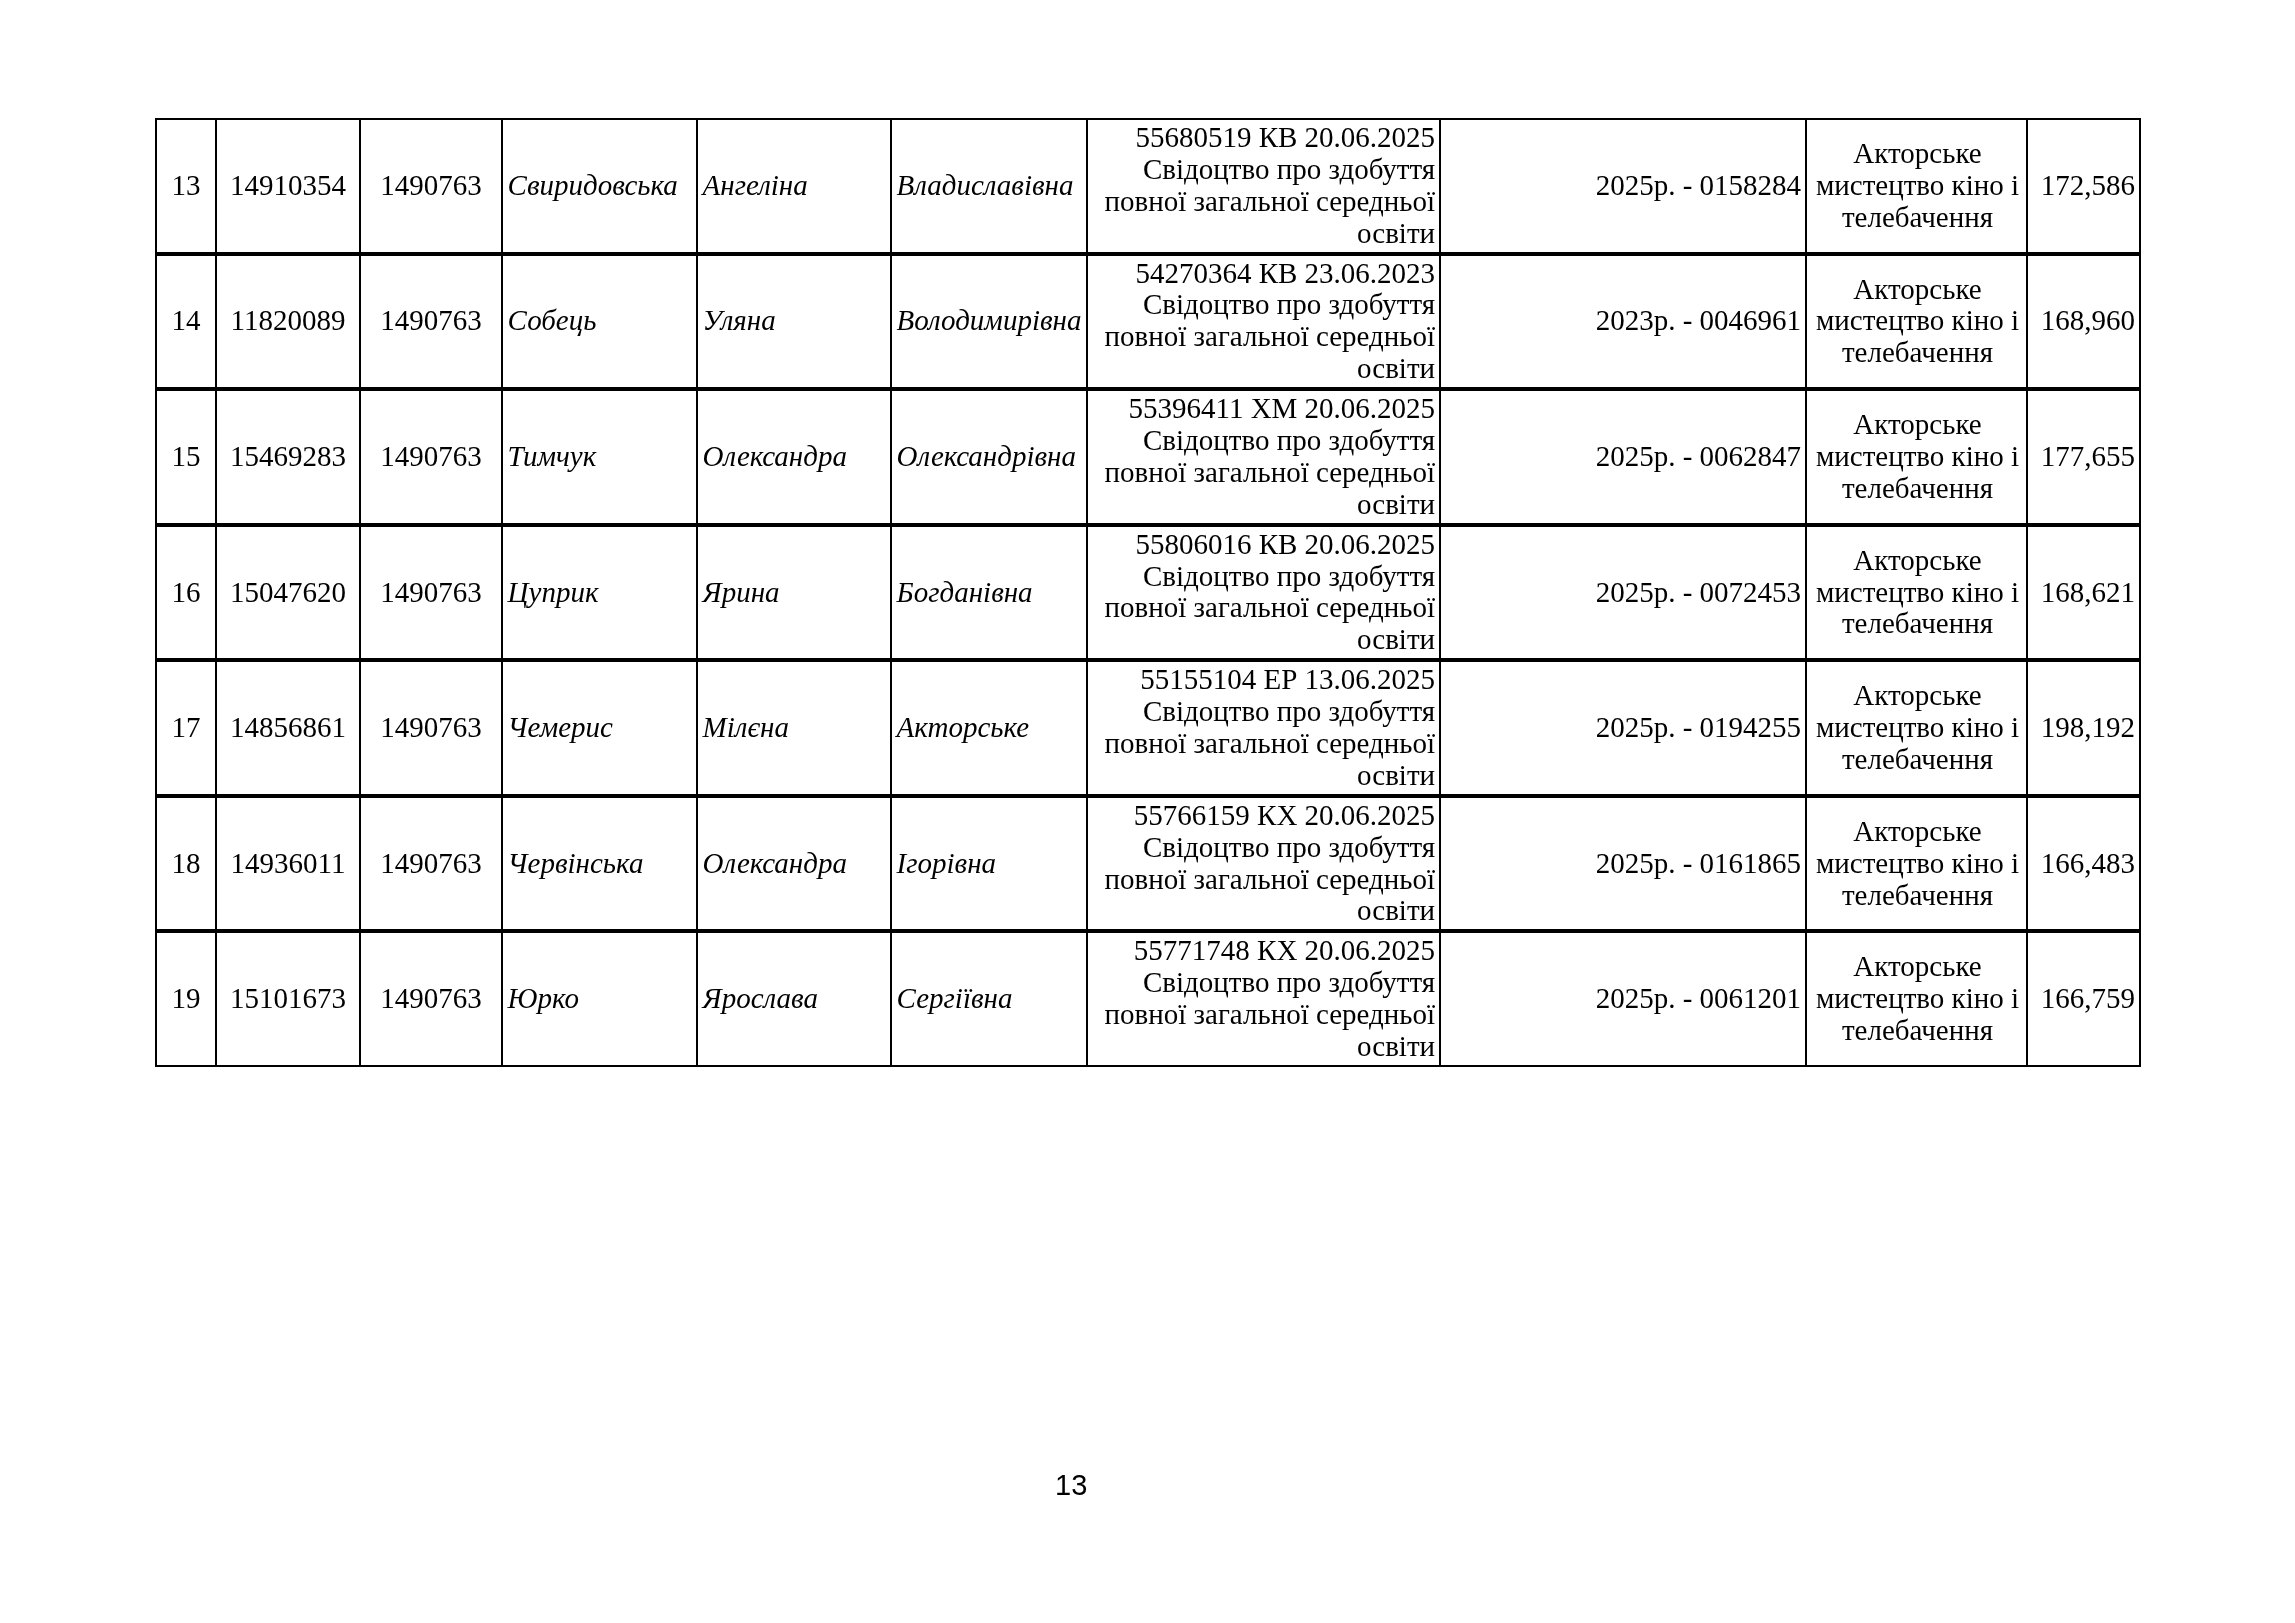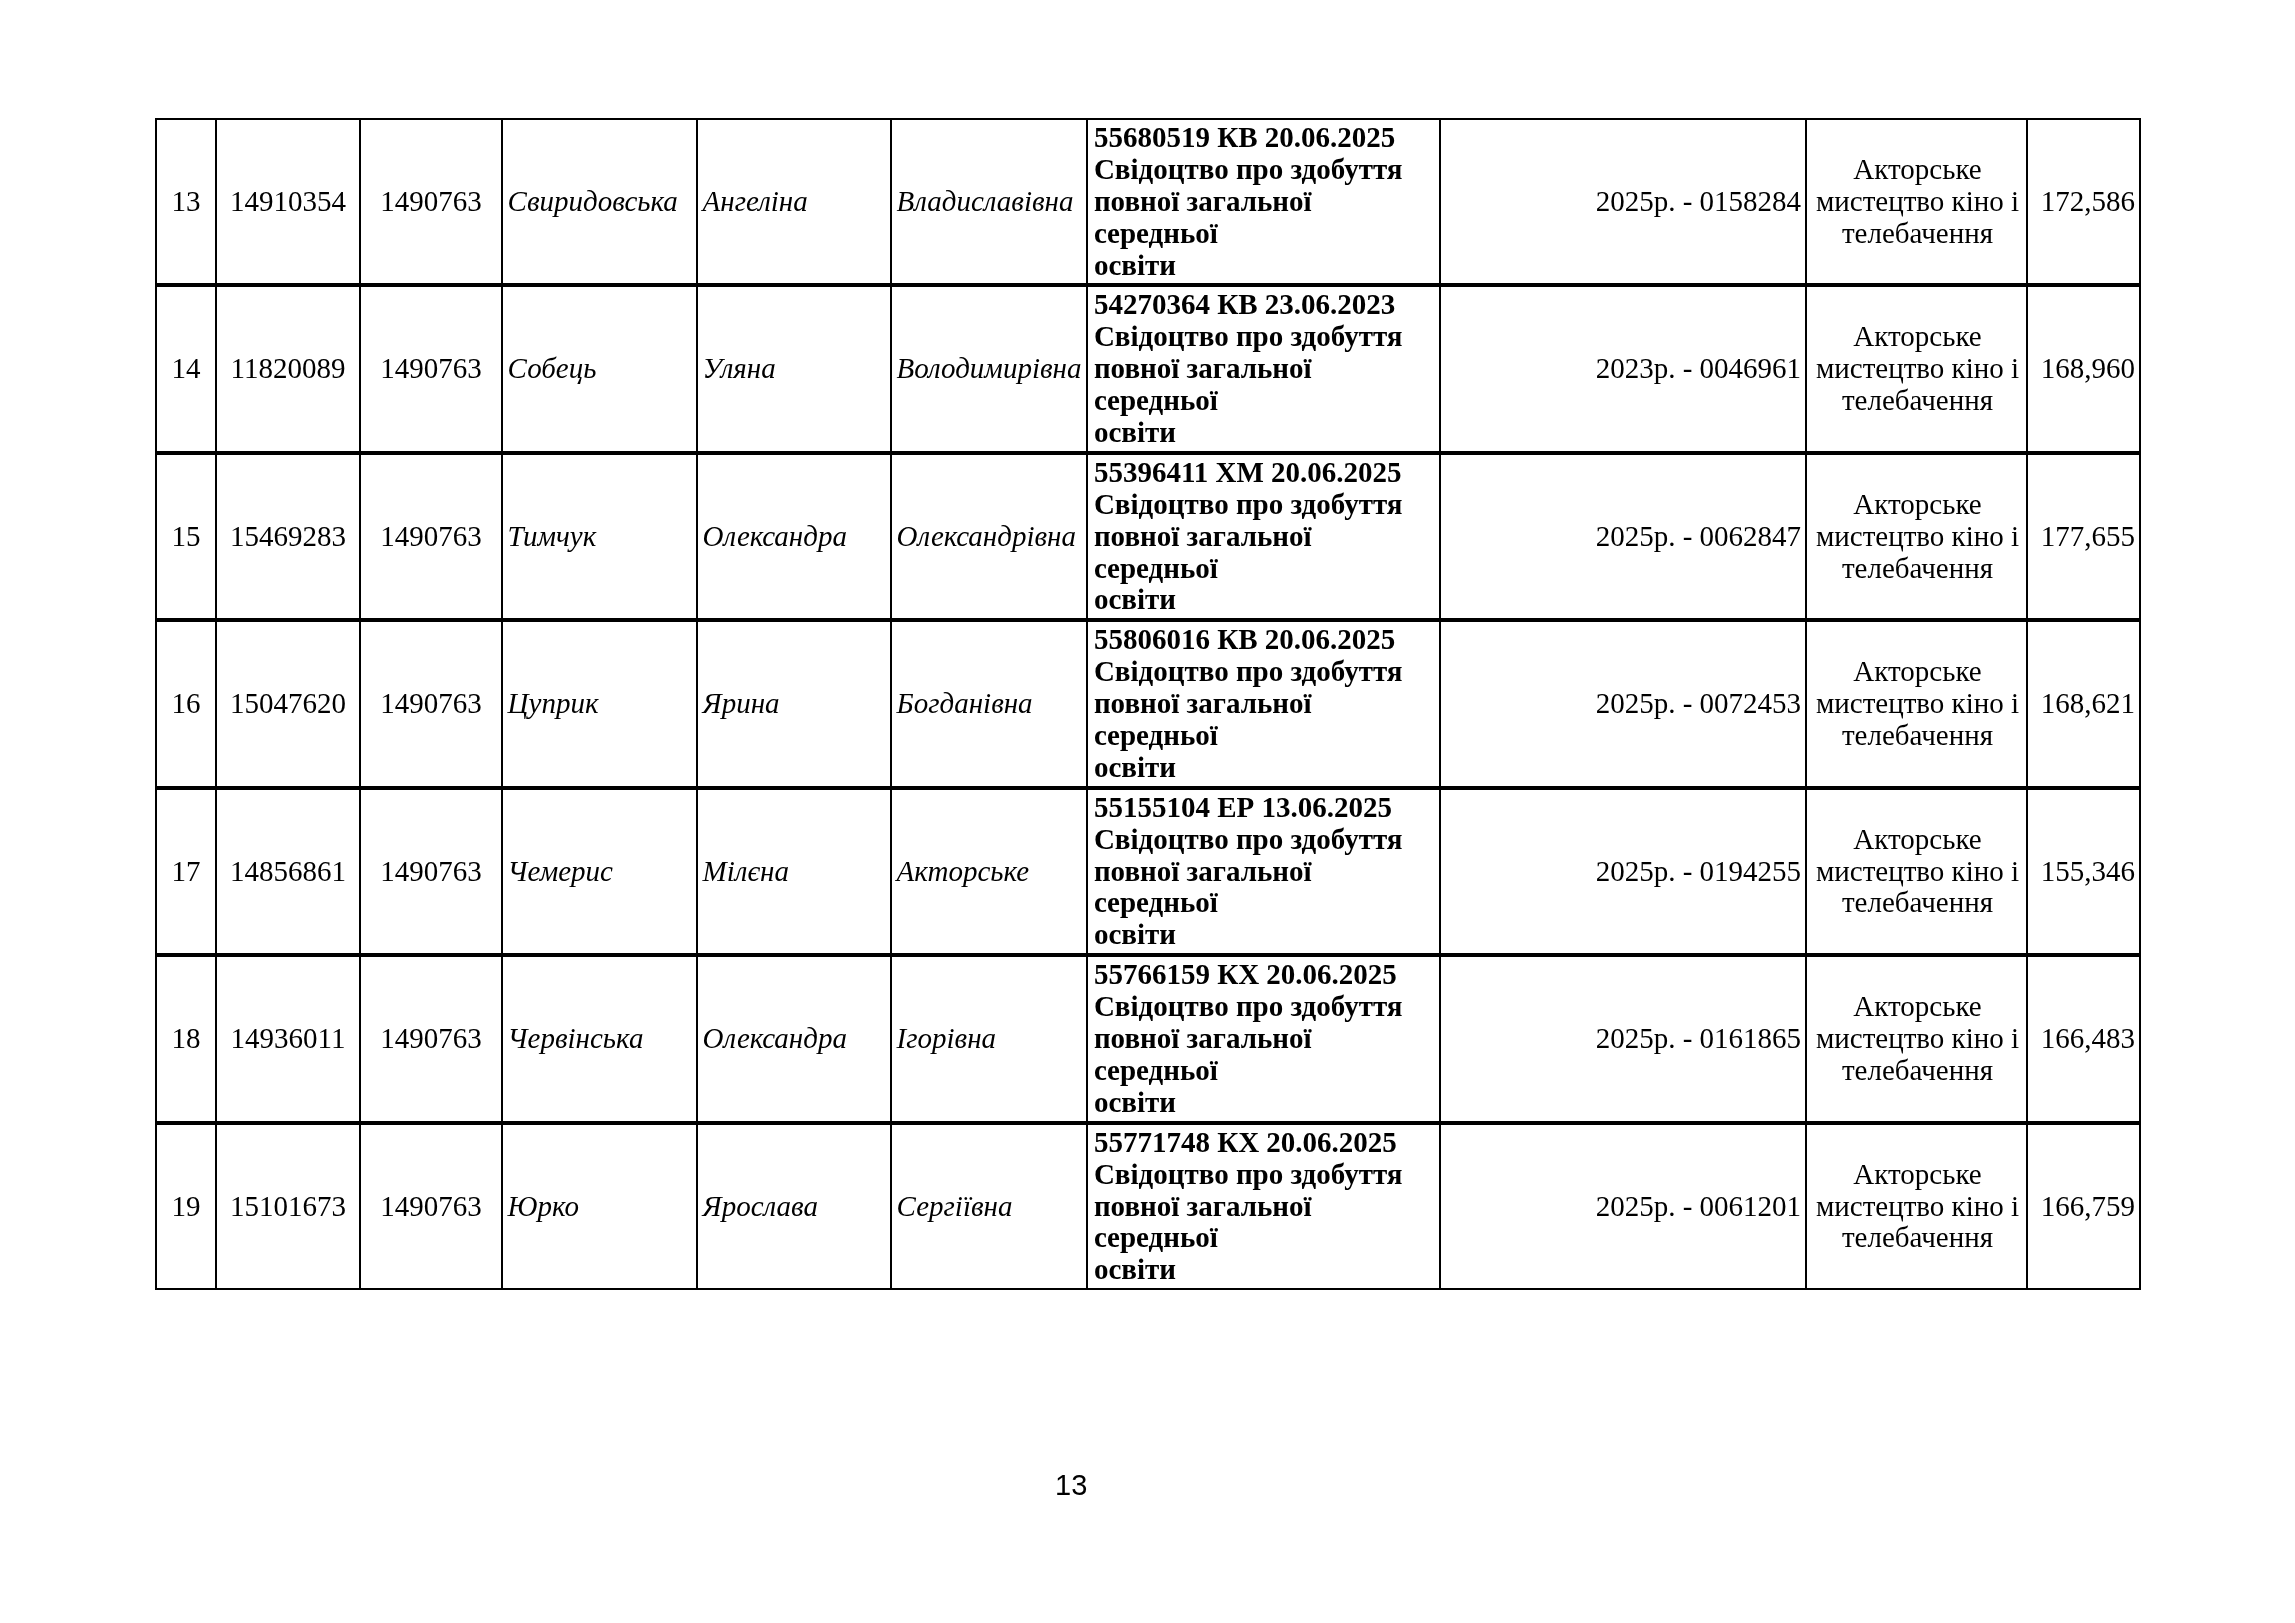--- a/index.html
+++ b/index.html
@@ -46,22 +46,21 @@
   .c-surname, .c-first_name, .c-patronymic {
     vertical-align: middle;
     padding: 0 2.6px 0 4.6px;
     text-align: left;
     font-style: italic;
   }
   .c-education_document {
     vertical-align: top;
     padding: 2px 3.9px 2px 5.9px;
     white-space: pre-line;
-    text-align: left;
-    font-weight: bold;
+    text-align: right;
   }
   .c-doc_series {
     vertical-align: top;
     padding: 2px 3.9px 2px 5.9px;
     text-align: right;
   }
   .c-specialty {
     vertical-align: top;
     padding: 2px 3.9px 2px 5.9px;
     white-space: pre-line;
@@ -177,21 +176,21 @@
           <td class="c-first_name">Мілєна</td>
           <td class="c-patronymic">Акторське</td>
           <td class="c-education_document">55155104 ЕР 13.06.2025
 Свідоцтво про здобуття
 повної загальної середньої
 освіти</td>
           <td class="c-doc_series">2025р. - 0194255</td>
           <td class="c-specialty">Акторське
 мистецтво кіно і
 телебачення</td>
-          <td class="c-score">155,346</td>
+          <td class="c-score">198,192</td>
         </tr>
         <tr>
           <td class="c-num">18</td>
           <td class="c-applicant_id">14936011</td>
           <td class="c-org_code">1490763</td>
           <td class="c-surname">Червінська</td>
           <td class="c-first_name">Олександра</td>
           <td class="c-patronymic">Ігорівна</td>
           <td class="c-education_document">55766159 КХ 20.06.2025
 Свідоцтво про здобуття

